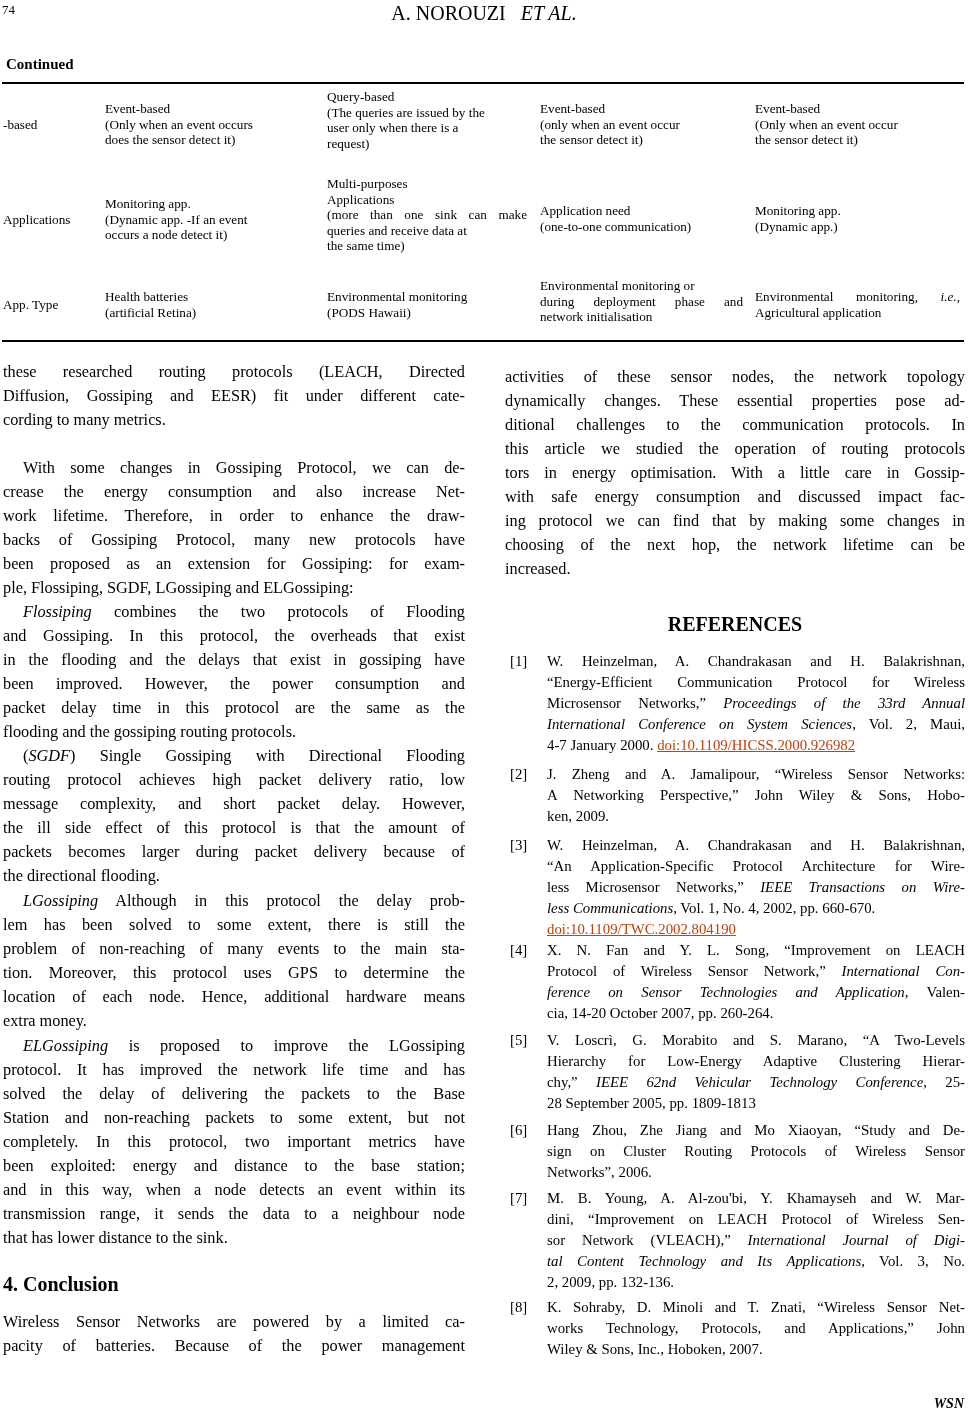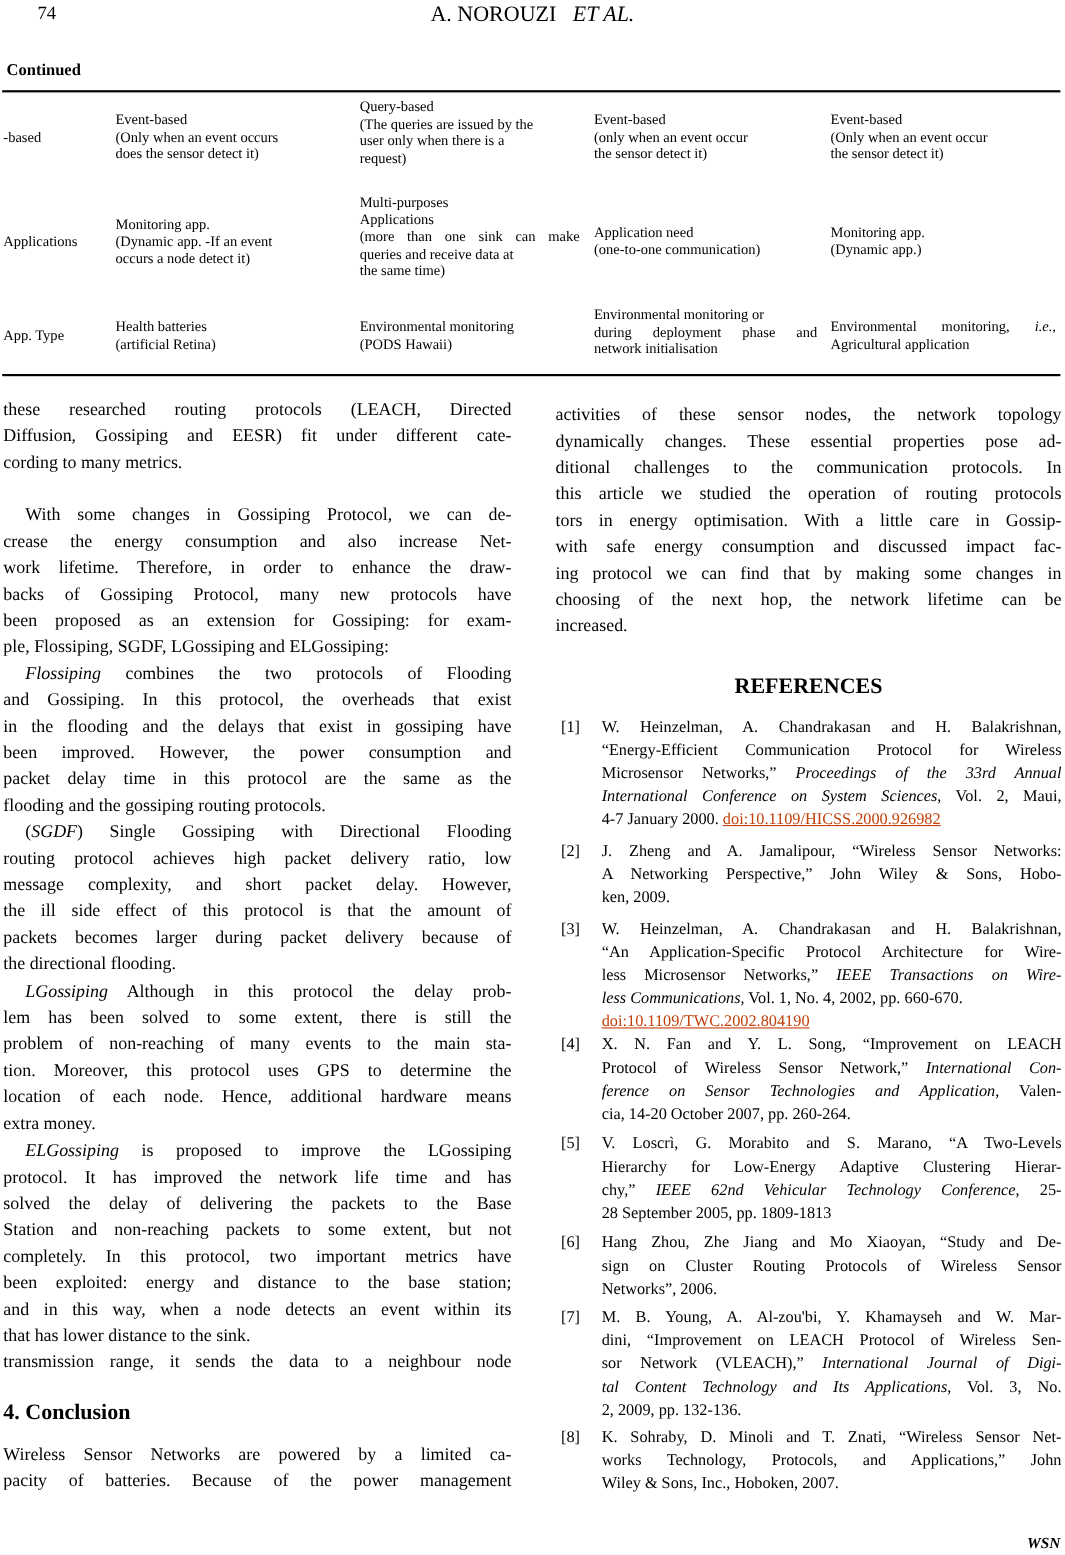--- a/index.html
+++ b/index.html
@@ -1,21 +1,21 @@
 <!DOCTYPE html>
 <html><head>
 <meta charset="utf-8">
 <style>
   html, body { margin: 0; padding: 0; background: #ffffff; }
   body {
     width: 968px; height: 1414px; position: relative; overflow: hidden;
     font-family: "Liberation Serif", "DejaVu Serif", serif; color: #000;
   }
   .abs { position: absolute; }
-  #page-num { left: 2px; top: 2px; font-size: 17px; margin-left: 32px; }
+  #page-num { left: 2px; top: 2px; font-size: 13px; }
   #running-head { left: 0; width: 968px; top: 2px; text-align: center; font-size: 20px; }
   #running-head i { font-style: italic; }
   #table-caption { left: 6px; top: 56px; font-size: 15px; font-weight: bold; }
   .rule { position: absolute; left: 2px; width: 962px; height: 1.5px; background: #000; }
   #rule-top { top: 82px; }
   #rule-bottom { top: 340px; }
   .tcell { position: absolute; font-size: 13.2px; line-height: 15.5px; }
   .justify { text-align: justify; text-align-last: justify; }
   .col-left { left: 3px; width: 462px; }
   .col-right { left: 505px; width: 460px; }
@@ -166,22 +166,22 @@
 </div>
 
 <div class="para col-left" style="top:1034px;">
   <span class="ln indent"><i>ELGossiping</i><span> is proposed to improve the LGossiping</span></span>
   <span class="ln">protocol. It has improved the network life time and has</span>
   <span class="ln">solved the delay of delivering the packets to the Base</span>
   <span class="ln">Station and non-reaching packets to some extent, but not</span>
   <span class="ln">completely. In this protocol, two important metrics have</span>
   <span class="ln">been exploited: energy and distance to the base station;</span>
   <span class="ln">and in this way, when a node detects an event within its</span>
+  <span class="ln">transmission range, it sends the data to a neighbour node</span>
   <span class="ln last">that has lower distance to the sink.</span>
-  <span class="ln">transmission range, it sends the data to a neighbour node</span>
 </div>
 
 <div class="abs" id="conclusion-heading">4. Conclusion</div>
 
 <div class="para col-left" style="top:1310px;">
   <span class="ln">Wireless Sensor Networks are powered by a limited ca-</span>
   <span class="ln">pacity of batteries. Because of the power management</span>
 </div>
 
 <div class="para col-right" style="top:365px;">

